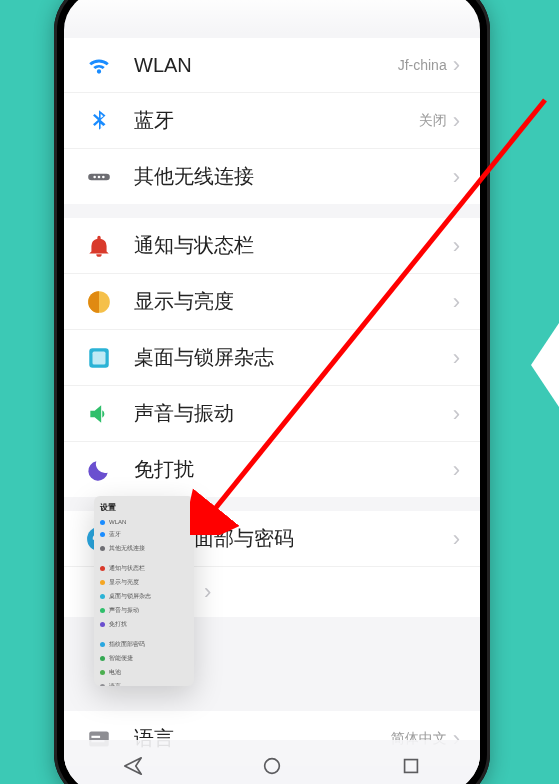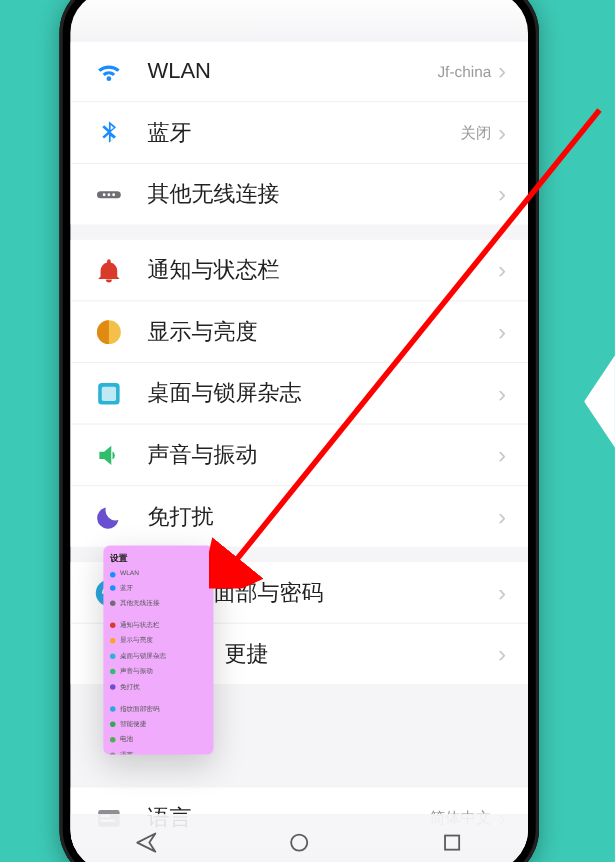--- a/index.html
+++ b/index.html
@@ -51,21 +51,21 @@
     width: 370px; height: 440px;
     pointer-events: none;
     z-index: 30;
   }
 
   
   .mini {
     position: absolute;
     left: 94px; top: 496px;
     width: 100px; height: 190px;
-    background: #f0abfc;
+    background: #e5e5e5;
     border-radius: 6px;
     box-shadow: 0 10px 30px rgba(0,0,0,.18);
     font-size: 6px;
     color: #555;
     padding: 6px 6px 4px 6px;
     overflow: hidden;
     z-index: 20;
   }
   .mini .mtitle { font-size: 8px; font-weight: 600; color:#222; margin-bottom:6px; }
   .mini .mrow { display:flex; align-items:center; gap:4px; margin-bottom:5px; }
@@ -196,21 +196,20 @@
           <span class="icon">
             <svg viewBox="0 0 24 24">
                 <circle cx="12" cy="12" r="11" fill="#2aa7e0"></circle>
                 <path d="M7 12a5 5 0 0 1 10 0M9 13a3 3 0 0 1 6 0M12 10v6" stroke="#fff" stroke-width="1.6" fill="none" stroke-linecap="round"></path>
               </svg>
           </span>
           <span class="label">指纹、面部与密码</span>
           <span class="chev">›</span>
         </div>
         <div class="row" style="padding-left:140px">
-          <span class="label">更捷</span>
           <span class="chev">›</span>
         </div>
       </div>
 
       <div style="height:80px"></div>
 
       <div class="group">
         <div class="row">
           <span class="icon">
             <svg viewBox="0 0 24 24">

